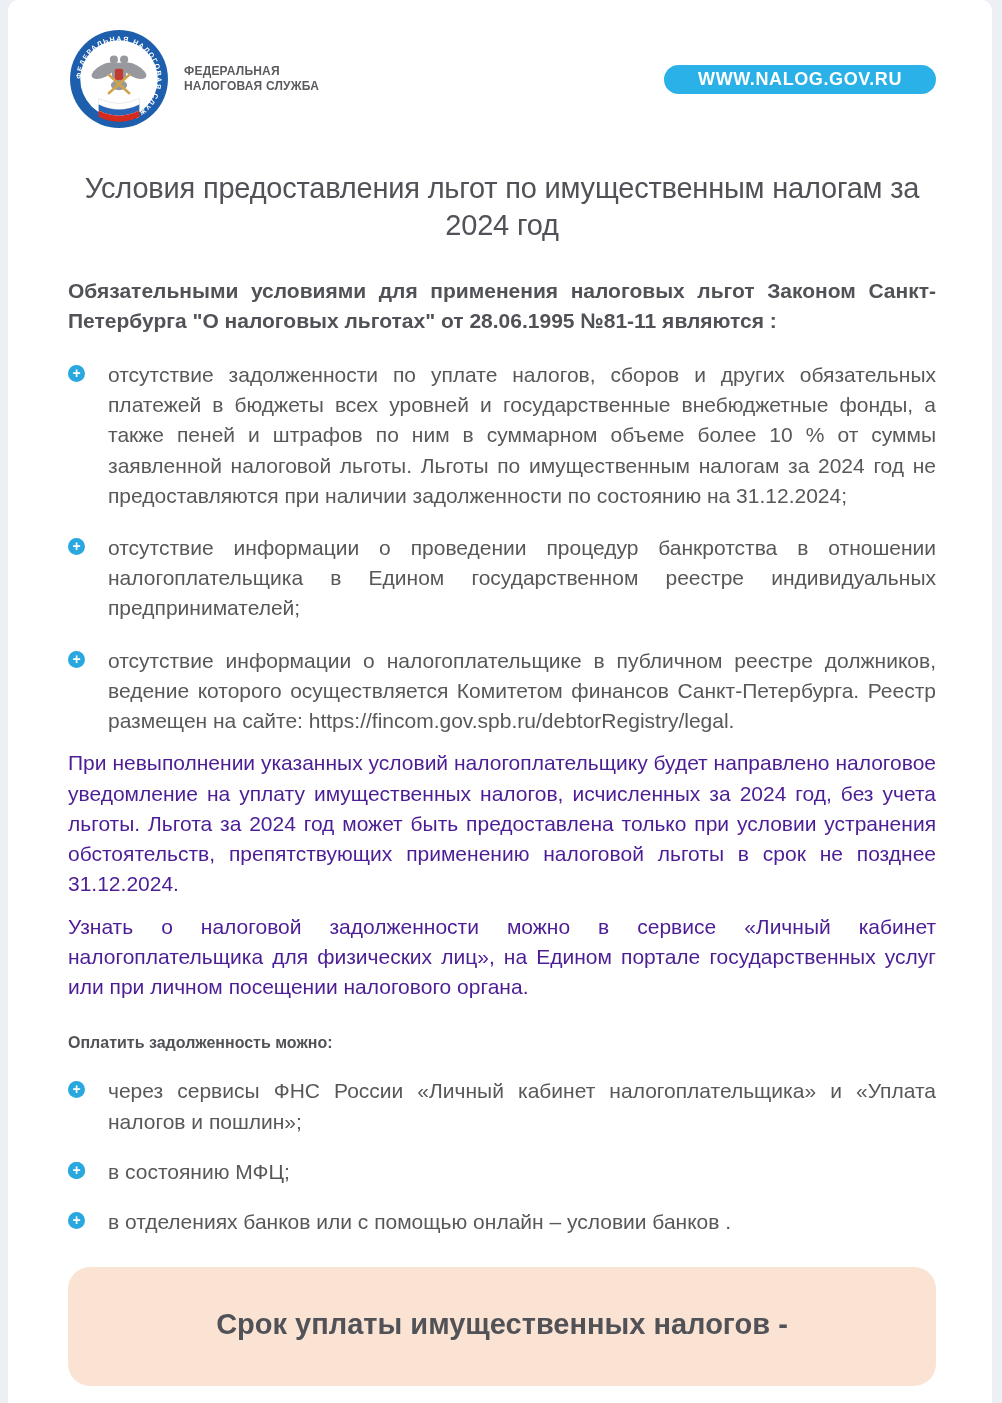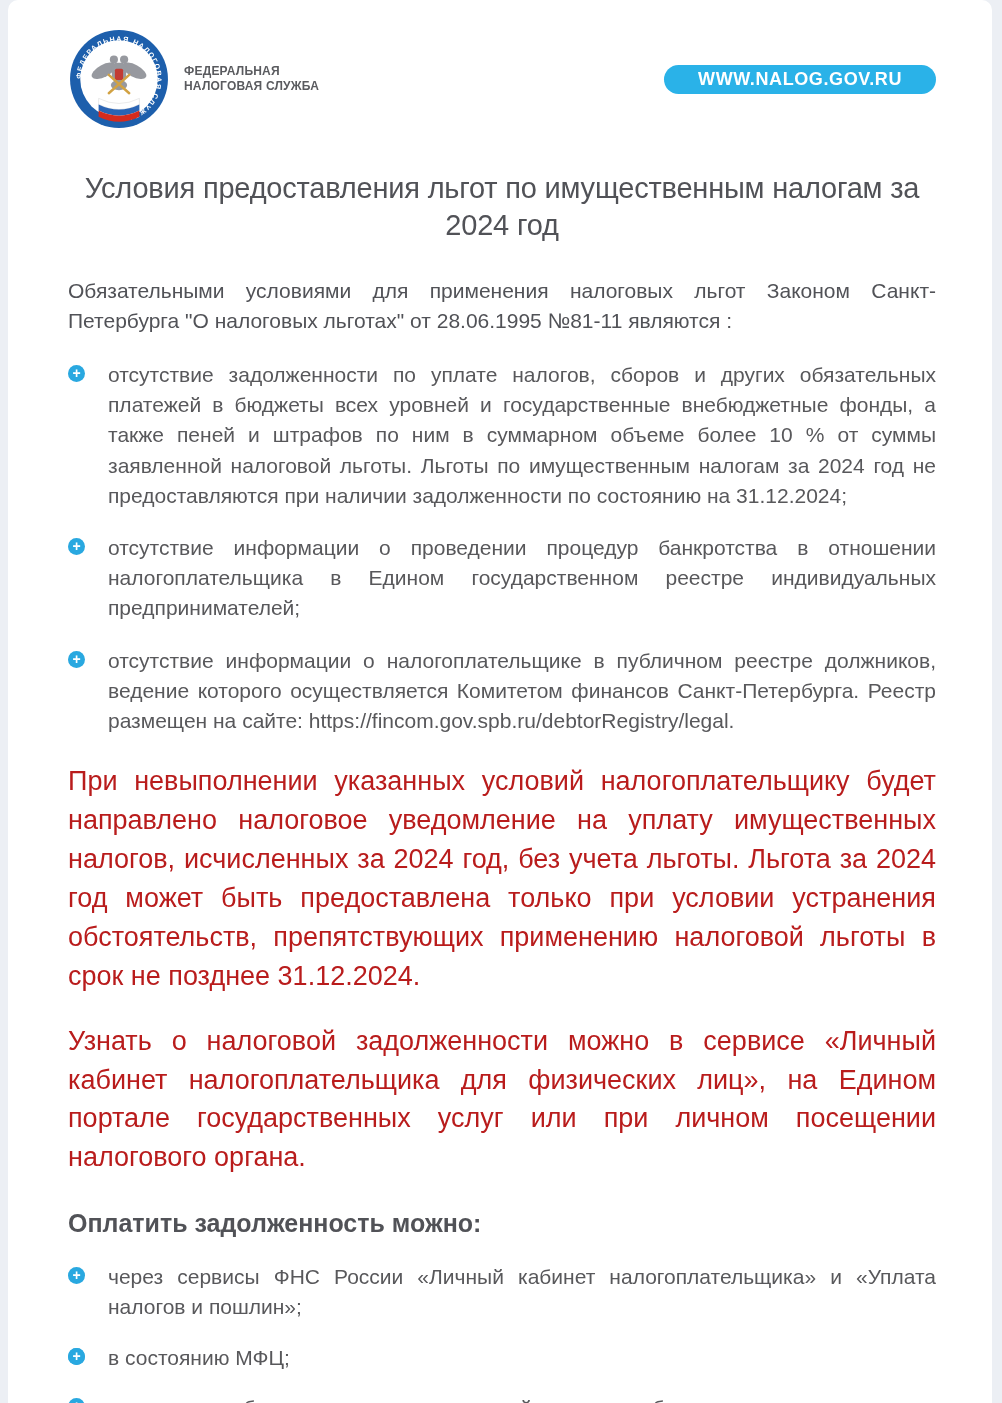--- a/index.html
+++ b/index.html
@@ -56,31 +56,31 @@
     font-weight: normal;
     line-height: 1.28;
     color: #515257;
     letter-spacing: -0.2px;
   }
 
   
   .intro {
     margin: 32px 0 0 0;
     font-size: 21px;
-    font-weight: normal;
+    font-weight: bold;
     line-height: 1.42;
     color: #515257;
     text-align: justify;
   }
   .para {
-    margin: 26px 0 0 0;
-    font-size: 27px;
+    margin: 12px 0 0 0;
+    font-size: 21px;
     line-height: 1.44;
     text-align: justify;
-    color: #b91c1c;
+    color: #4c1d95;
   }
 
   
   .bullets { list-style: none; margin: 24px 0 0 0; padding: 0; }
   .bullets li {
     position: relative;
     padding-left: 40px;
     margin-bottom: 22px;
     font-size: 21px;
     line-height: 1.44;
@@ -100,21 +100,21 @@
     font-weight: bold;
     font-size: 14px;
     line-height: 17px;
     text-align: center;
     display: inline-block;
   }
   .bullets.compact li { margin-bottom: 20px; }
 
   .subhead {
     margin: 32px 0 0 0;
-    font-size: 25px;
+    font-size: 16px;
     font-weight: bold;
     color: #515257;
   }
 
   
   .deadline-box {
     margin-top: 30px;
     background: #fbe3d4;
     border-radius: 22px;
     padding: 34px 24px 38px 24px;

